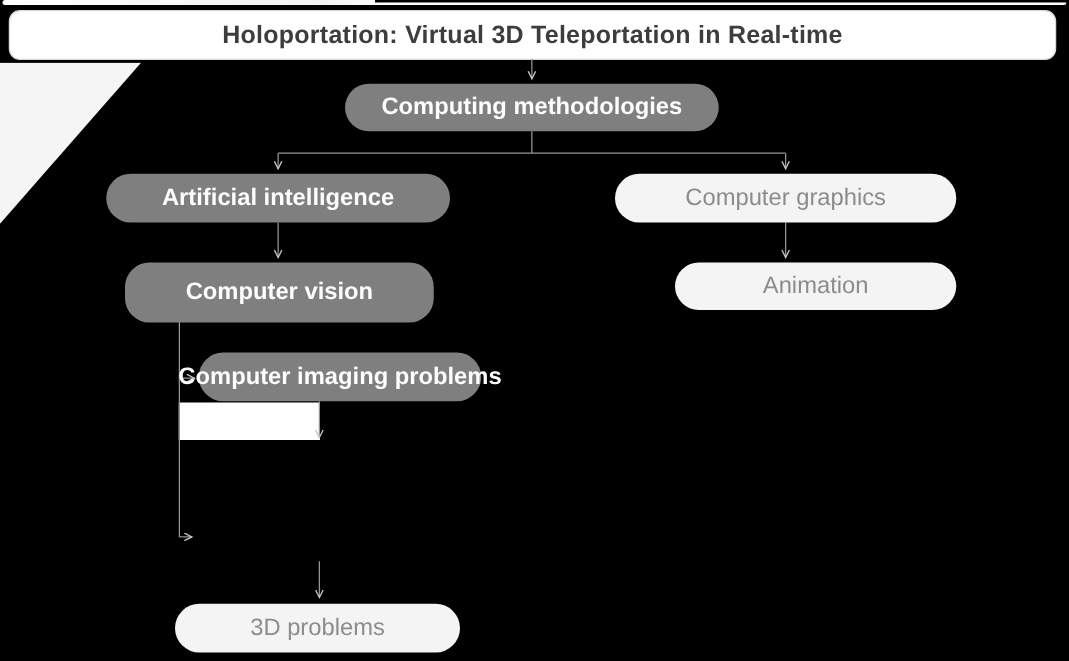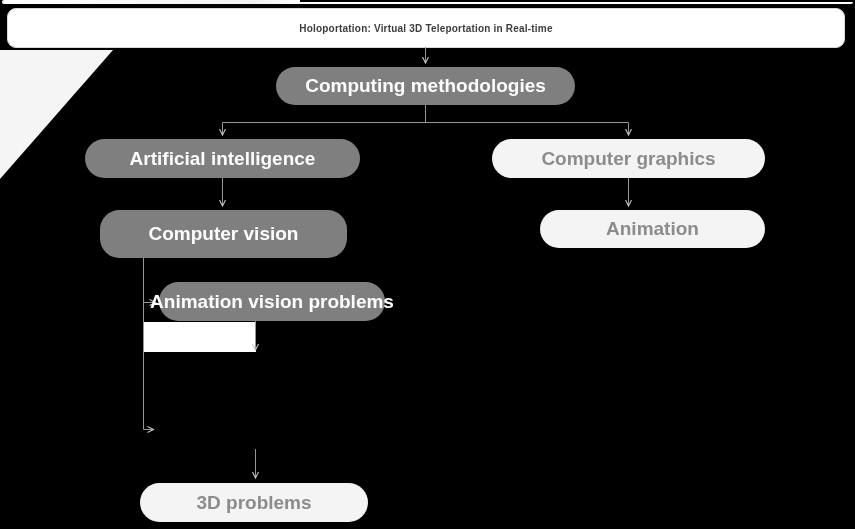--- a/index.html
+++ b/index.html
@@ -37,21 +37,21 @@
     left: 7px; top: 8px;
     width: 836px; height: 38px;
     background: #ffffff;
     border: 1px solid #d9d9d9;
     border-radius: 9px;
     display: flex;
     align-items: center;
     justify-content: center;
   }
   .title-box span {
-    font-size: 10px;
+    font-size: 20px;
     font-weight: bold;
     color: #3d3d3d;
     letter-spacing: 0.2px;
   }
   
   .wedge {
     position: absolute;
     left: 0px; top: 50px;
     width: 113px; height: 129px;
     background: #f5f5f5;
@@ -81,21 +81,21 @@
     white-space: nowrap;
   }
   .node.dark {
     background: #7f7f7f;
     color: #fdfdfd;
     font-weight: 600;
   }
   .node.light {
     background: #f4f4f4;
     color: #8c8c8c;
-    font-weight: 700;
+    font-weight: 400;
   }
   .n-cm    { left: 276px; top: 67px;  width: 299px; height: 38px; }
   .n-ai    { left: 85px;  top: 139px; width: 275px; height: 39px; }
   .n-cg    { left: 492px; top: 139px; width: 273px; height: 39px; }
   .n-cv    { left: 100px; top: 210px; width: 247px; height: 48px; }
   .n-anim  { left: 540px; top: 210px; width: 225px; height: 38px; }
   .n-cvp   { left: 159px; top: 282px; width: 226px; height: 39px; }
   .n-rec   { left: 143px; top: 354px; width: 223px; height: 39px; }
   .n-iva   { left: 157px; top: 410px; width: 226px; height: 39px; }
   .n-3d    { left: 140px; top: 483px; width: 228px; height: 39px; }
@@ -156,19 +156,19 @@
   <div class="node light n-cg">
       <span>Computer graphics</span>
     </div>
   <div class="node dark n-cv">
       <span>Computer vision</span>
     </div>
   <div class="node light n-anim">
       <span>Animation</span>
     </div>
   <div class="node dark n-cvp">
-      <span>Animation vision problems</span>
+      <span>Computer imaging problems</span>
     </div>
   <div class="node light n-3d">
       <span>3D problems</span>
     </div>
 
 </div>
 
 </body></html>

